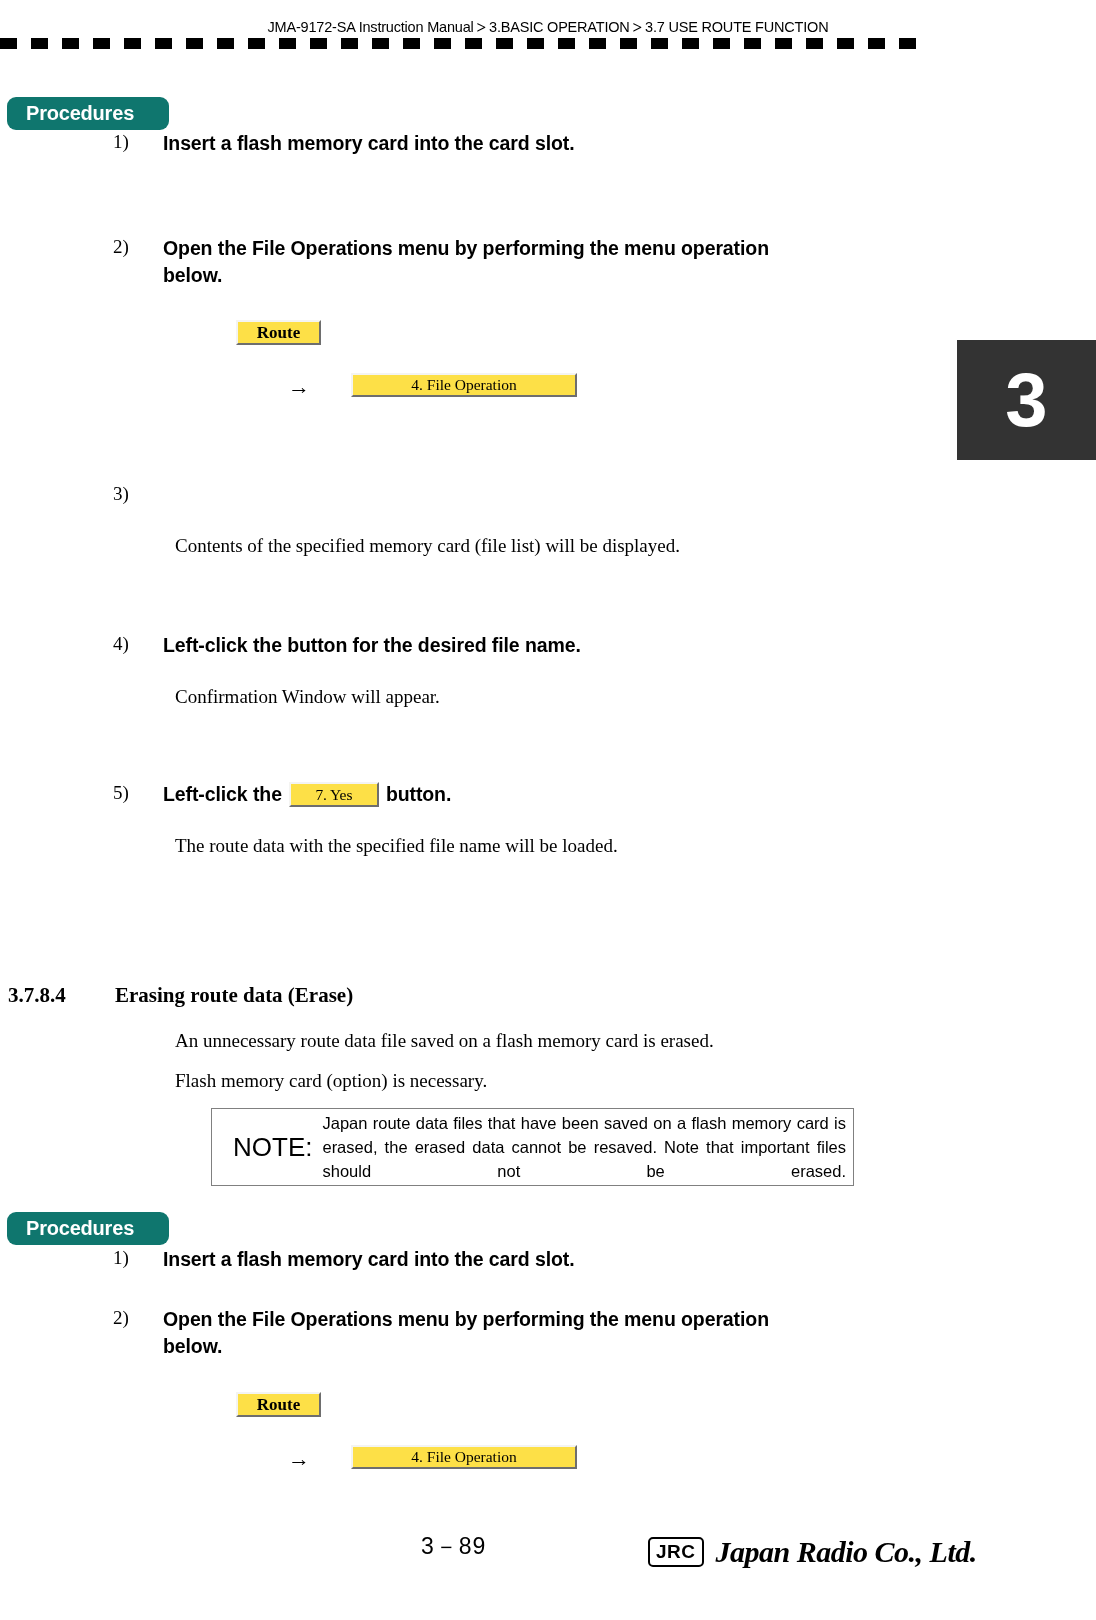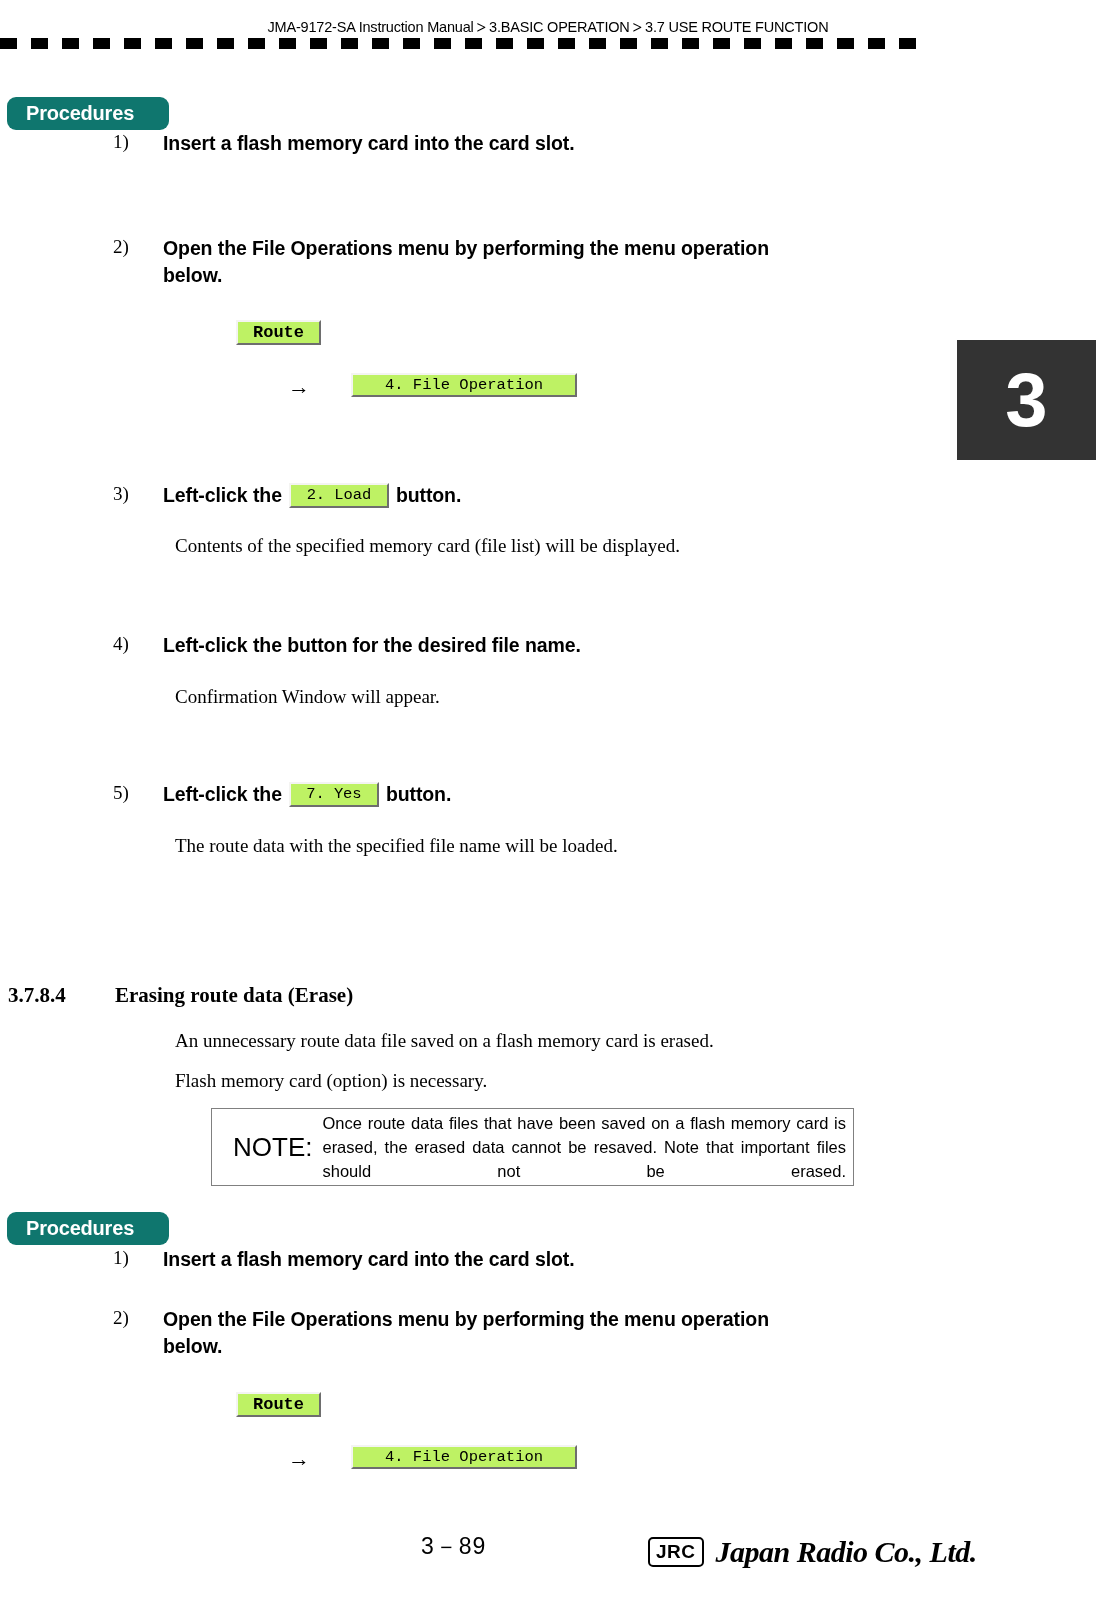--- a/index.html
+++ b/index.html
@@ -117,26 +117,26 @@
     position: absolute;
     font-family: "Liberation Serif", serif;
     font-size: 19px;
     line-height: 25px;
     margin-left: 12px;
   }
 
   
   .btn {
     display: inline-block;
-    background: #bef264;
+    background: #fde047;
     border-top: 2px solid #f4f4f2;
     border-left: 2px solid #f4f4f2;
     border-right: 2px solid #6e6e6e;
     border-bottom: 2px solid #6e6e6e;
-    font-family: Liberation Mono, monospace;
+    font-family: Liberation Serif, serif;
     text-align: center;
     color: #000000;
     box-sizing: border-box;
     vertical-align: middle;
   }
   .btn-route {
     position: absolute;
     width: 85px;
     height: 25px;
     font-size: 17px;
@@ -269,23 +269,20 @@
   <div class="step-num">2)</div>
   <div class="step-text" style="width:660px;">Open the File Operations menu by performing the menu operation below.</div>
 </div>
 
 <div class="btn btn-route" style="left:236px; top:320px;">Route</div>
 <div class="arrow" style="left:288px; top:376px;">→</div>
 <div class="btn btn-fileop" style="left:351px; top:373px;">4. File Operation</div>
 
 <div class="step" style="left:113px; top:482px;">
   <div class="step-num">3)</div>
-  <div class="step-text">
-    <span>Left-click the</span><span class="btn btn-inline btn-load">2. Load</span><span>button.</span>
-  </div>
 </div>
 
 <div class="body-line" style="left:163px; top:533px;">Contents of the specified memory card (file list) will be displayed.</div>
 
 <div class="step" style="left:113px; top:632px;">
   <div class="step-num">4)</div>
   <div class="step-text narrow">Left-click the button for the desired file name.</div>
 </div>
 
 <div class="body-line" style="left:163px; top:684px;">Confirmation Window will appear.</div>
@@ -302,21 +299,21 @@
 <div class="sec-head" style="left:8px; top:983px;font-family:Liberation Serif, serif;">
   <div class="sec-num">3.7.8.4</div>
   <div>Erasing route data (Erase)</div>
 </div>
 
 <div class="body-line" style="left:163px; top:1028px;">An unnecessary route data file saved on a flash memory card is erased.</div>
 <div class="body-line" style="left:163px; top:1068px;">Flash memory card (option) is necessary.</div>
 
 <div class="note-box">
   <div class="note-label">NOTE:</div>
-  <div class="note-text">Once route data files that have been saved on a flash memory card is erased, the erased data cannot be resaved. Note that important files should not be erased.</div>
+  <div class="note-text">Japan route data files that have been saved on a flash memory card is erased, the erased data cannot be resaved. Note that important files should not be erased.</div>
 </div>
 
 <div class="proc-badge" style="top:1212px;">Procedures</div>
 
 <div class="step" style="left:113px; top:1246px;">
   <div class="step-num">1)</div>
   <div class="step-text narrow">Insert a flash memory card into the card slot.</div>
 </div>
 
 <div class="step" style="left:113px; top:1306px;">

